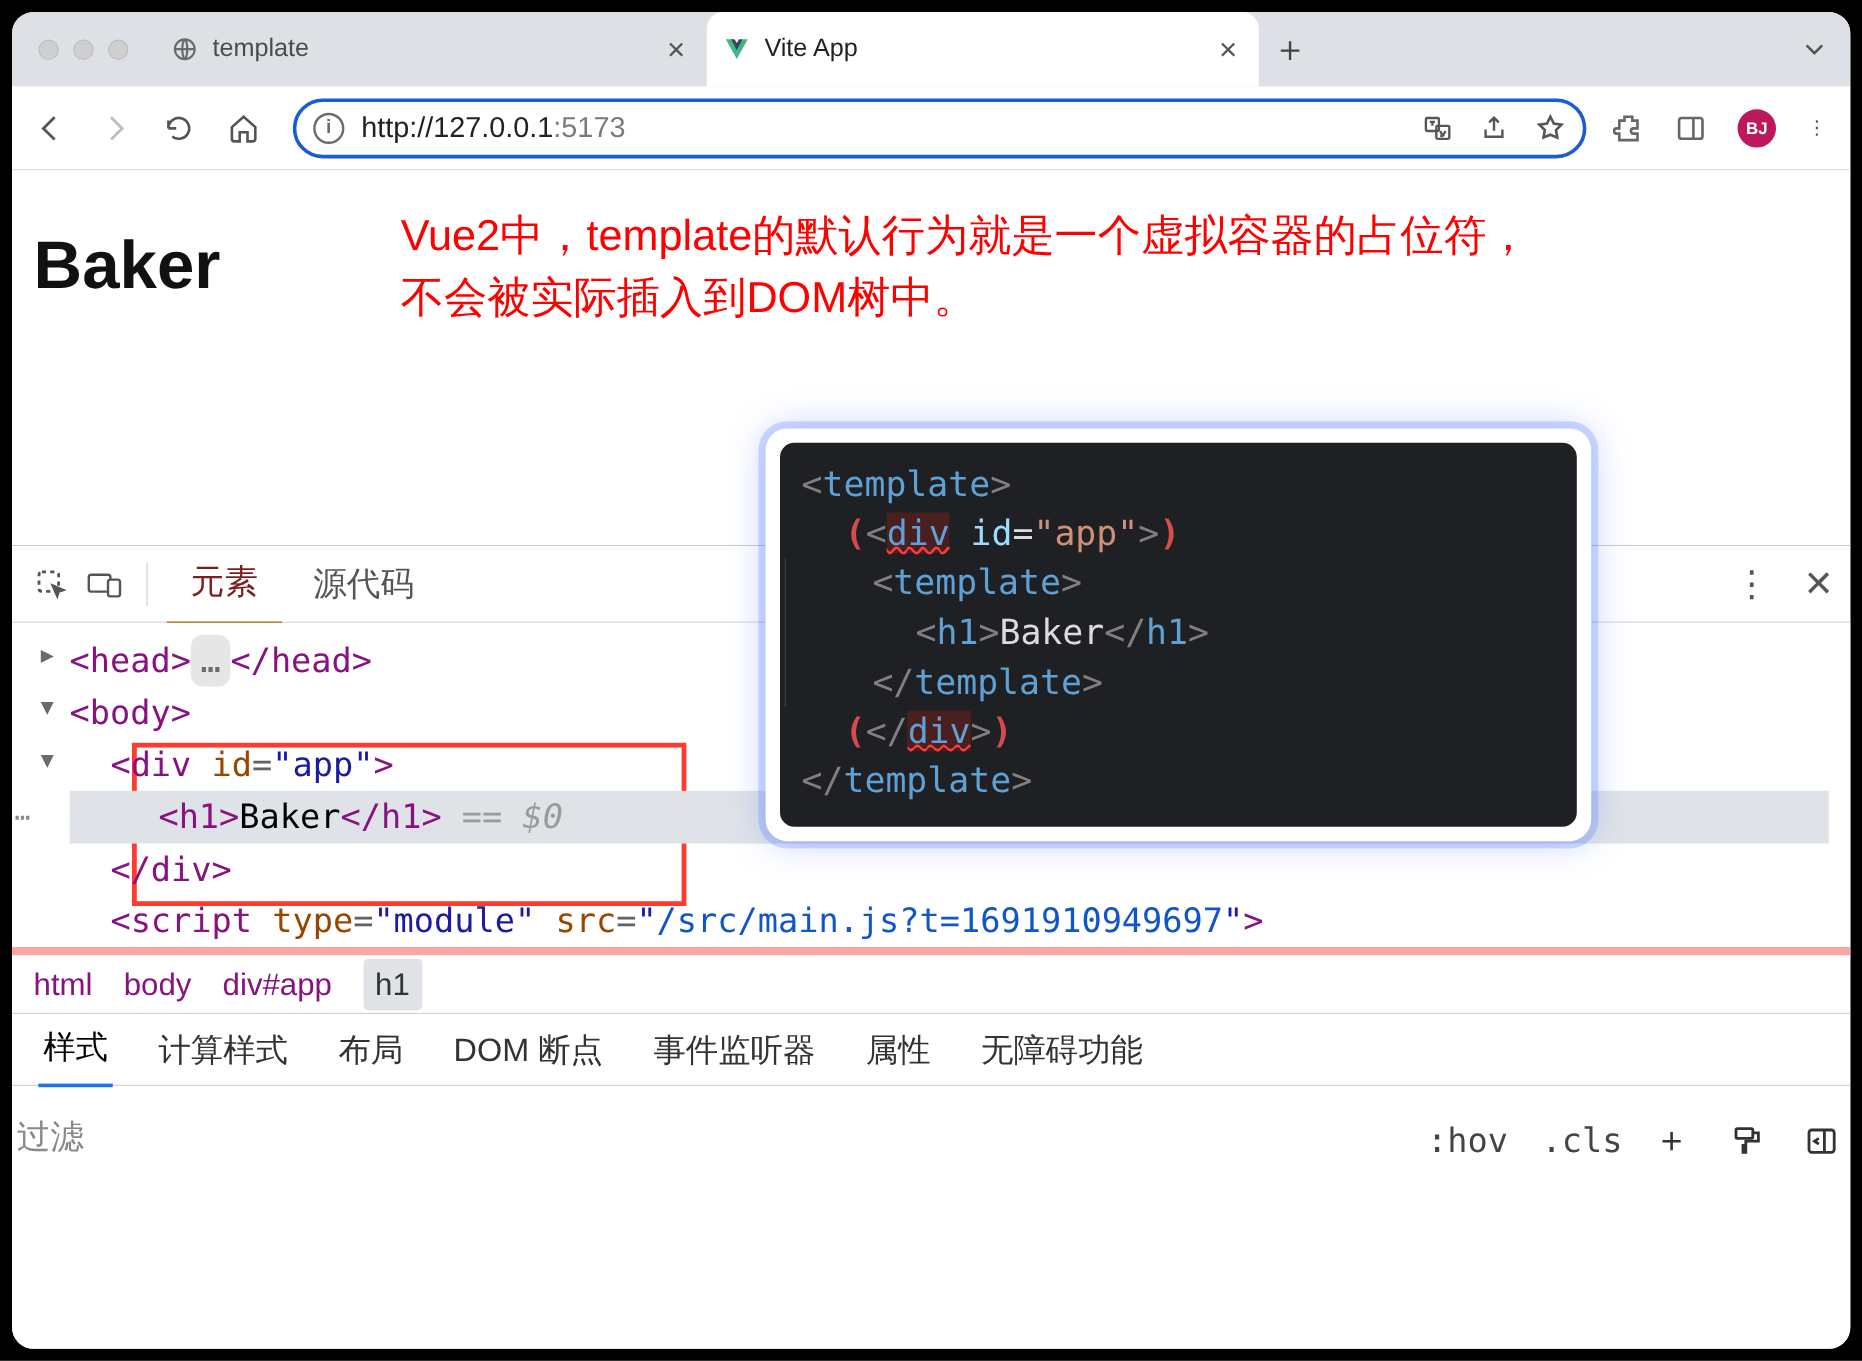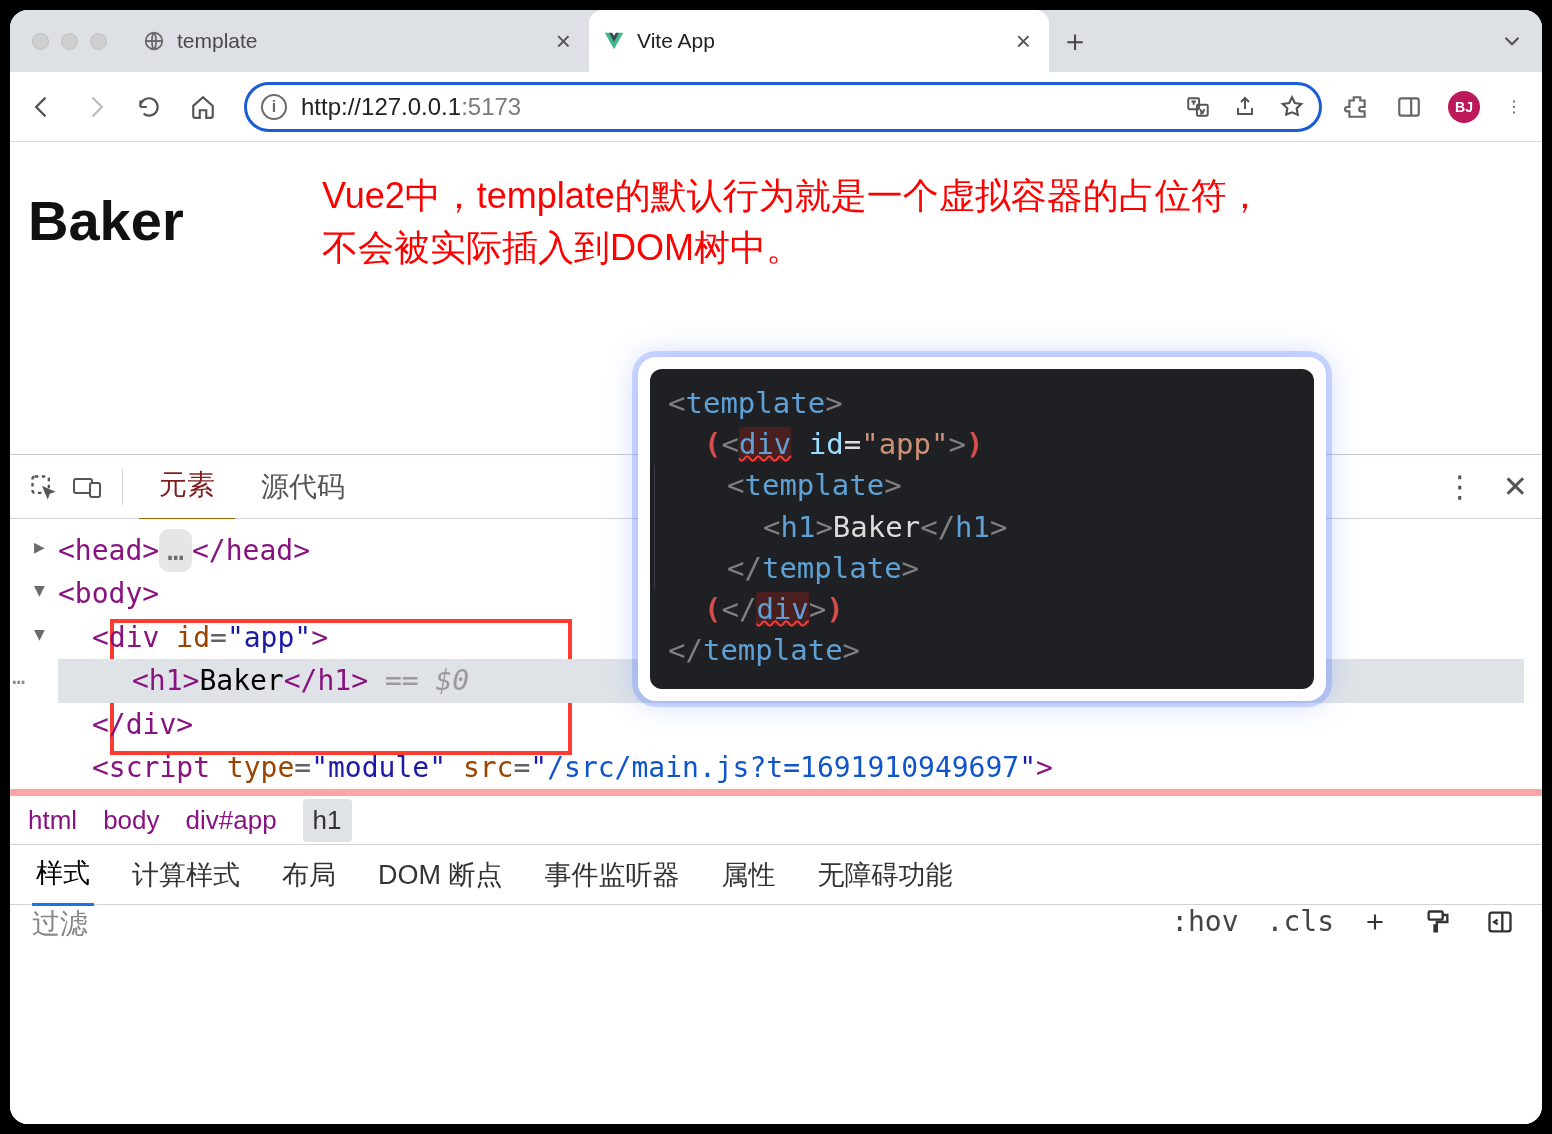--- a/index.html
+++ b/index.html
@@ -115,21 +115,21 @@
 }
 .page h1.baker {
   position:absolute;
   left:18px; top:46px;
   font-size:56px;
   font-weight:700;
   color:#111;
 }
 .annotation {
   position:absolute;
-  left:312px; top:28px;
+  left:324px; top:28px;
   right:20px;
   color:#ff0000;
   font-size:36px;
   line-height:1.45;
   font-weight:400;
 }
 
 
 .code-overlay {
   position:absolute;
@@ -231,21 +231,21 @@
 
 .dt-subtabs{
   height:60px;border-bottom:1px solid #cfd3d8;
   display:flex;align-items:center;gap:34px;padding:0 22px;
   font-size:27px;color:#333;
 }
 .dt-subtabs .stab{padding:12px 4px;cursor:pointer;}
 .dt-subtabs .stab.active{border-bottom:3px solid #1a73e8;color:#000;}
 
 .dt-filterbar{
-  height:62px;display:flex;align-items:flex-start;gap:26px;padding:0 22px;
+  height:62px;display:flex;align-items:flex-end;gap:26px;padding:0 4px;
   font-size:28px;color:#333;
 }
 .dt-filter-input{
   flex:0 0 760px;font-size:28px;color:#888;
 }
 .dt-filter-right{margin-left:auto;display:flex;gap:28px;align-items:center;color:#444;font-family:ui-monospace,monospace;}
 .dt-icbtn{width:34px;text-align:center;}
 
 svg{display:block;}
 </style>

